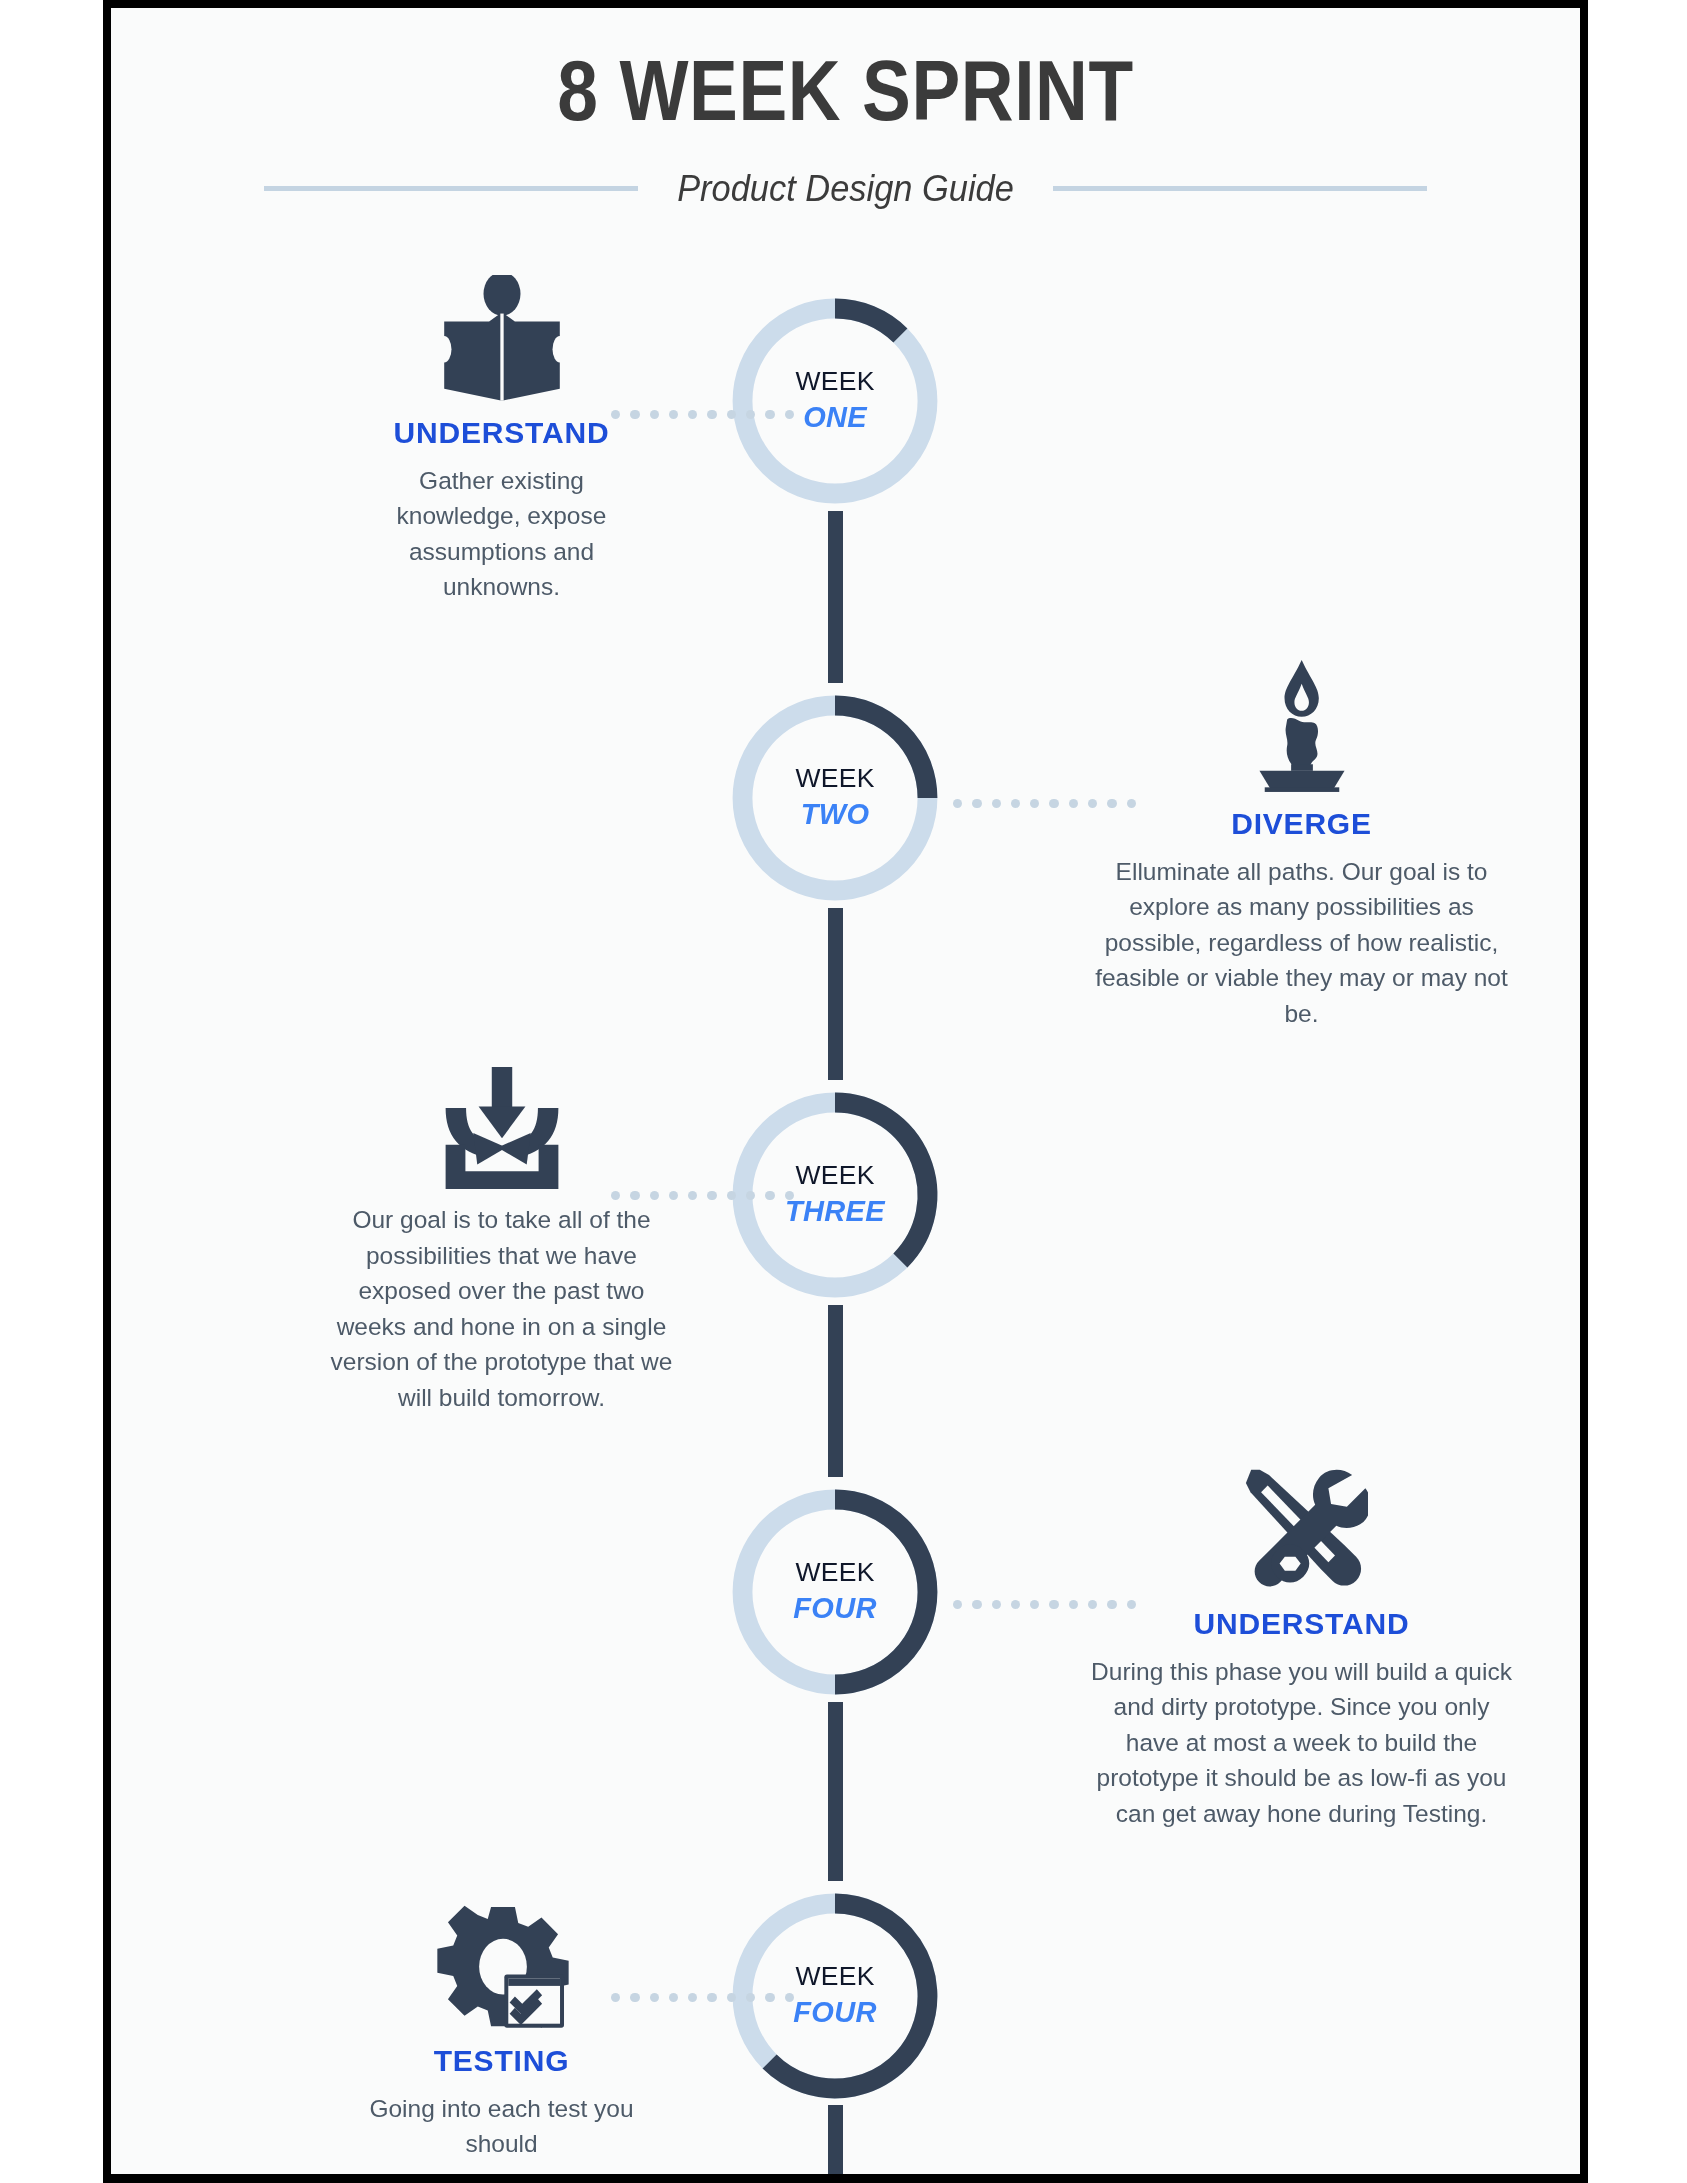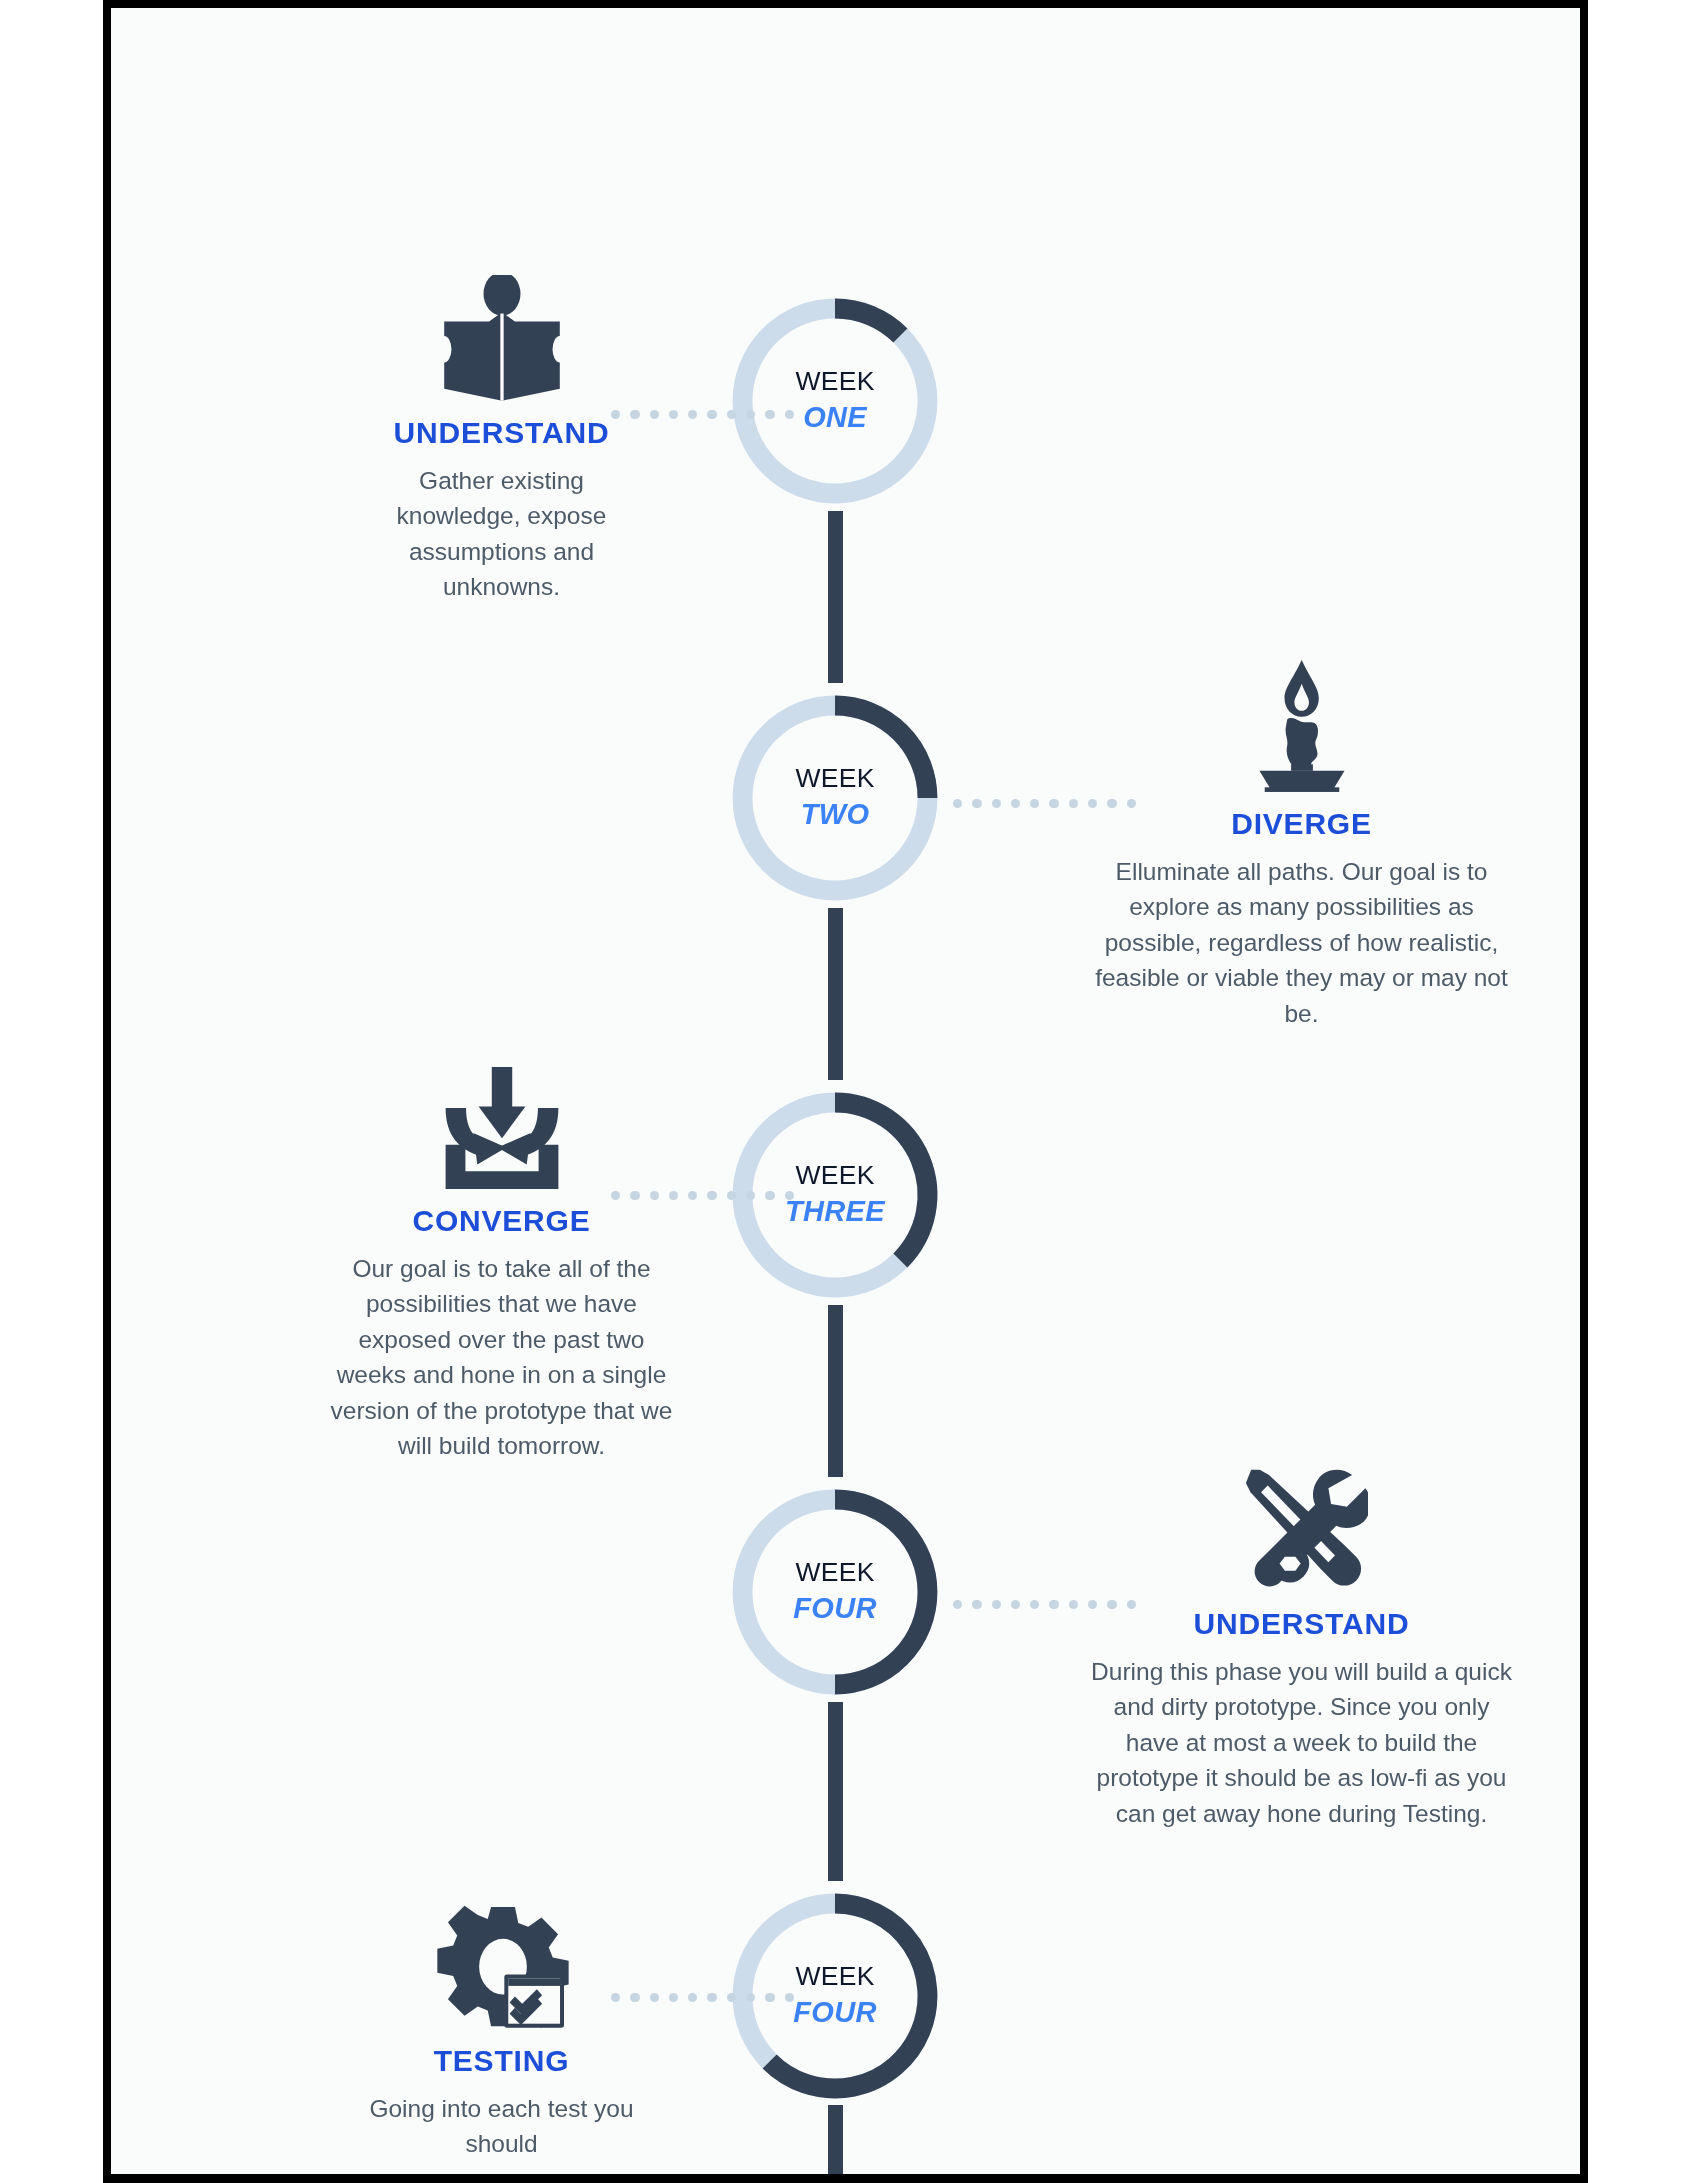--- a/index.html
+++ b/index.html
@@ -159,20 +159,28 @@
     background: #c6d5e2;
     flex: 0 0 auto;
   }
 </style>
 </head>
 <body>
 
 <div class="poster-outer">
 <div class="poster-canvas">
 
+  <div class="header">
+    <div class="poster-title">8 WEEK SPRINT</div>
+    <div class="subtitle-row">
+      <div class="rule"></div>
+      <div class="poster-subtitle">Product Design Guide</div>
+      <div class="rule"></div>
+    </div>
+  </div>
 
   <div class="spine" style="top:503px; height:172px;"></div>
   <div class="spine" style="top:900px; height:172px;"></div>
   <div class="spine" style="top:1297px; height:172px;"></div>
   <div class="spine" style="top:1694px; height:179px;"></div>
   <div class="spine" style="top:2097px; height:79px;"></div>
 
   <div class="week-node" style="left:615px; top:284px;">
     <svg class="ring-svg" viewBox="0 0 330 330">
       <circle cx="165" cy="165" r="140" fill="none" stroke="#ccdceb" stroke-width="30"></circle>
@@ -293,21 +301,20 @@
           <rect x="92" y="0" width="31" height="72"></rect>
           <path d="M72 60 L143 60 L107.5 108 Z"></path>
           <path d="M22 62 L53 62 C 53 96 66 110 92 118 L 86 138 C 42 128 22 104 22 62 Z"></path>
           <path d="M64 100 L114 122 L70 148 Z"></path>
           <path d="M193 62 L162 62 C 162 96 149 110 123 118 L 129 138 C 173 128 193 104 193 62 Z"></path>
           <path d="M151 100 L101 122 L145 148 Z"></path>
           <path d="M22 118 L52 118 L52 158 L163 158 L163 118 L193 118 L193 185 L22 185 Z"></path>
         </g>
       </svg>
     </div>
-    <div class="phase-title">CONVERGE</div>
     <div class="phase-body" style="padding:0 53px;text-align:center;">Our goal is to take all of the possibilities that we have exposed over the past two weeks and hone in on a single version of the prototype that we will build tomorrow.</div>
   </div>
   <div class="dots" style="left:500px; top:1183px;">
     <span class="dot"></span>
         <span class="dot"></span>
         <span class="dot"></span>
         <span class="dot"></span>
         <span class="dot"></span>
         <span class="dot"></span>
         <span class="dot"></span>

